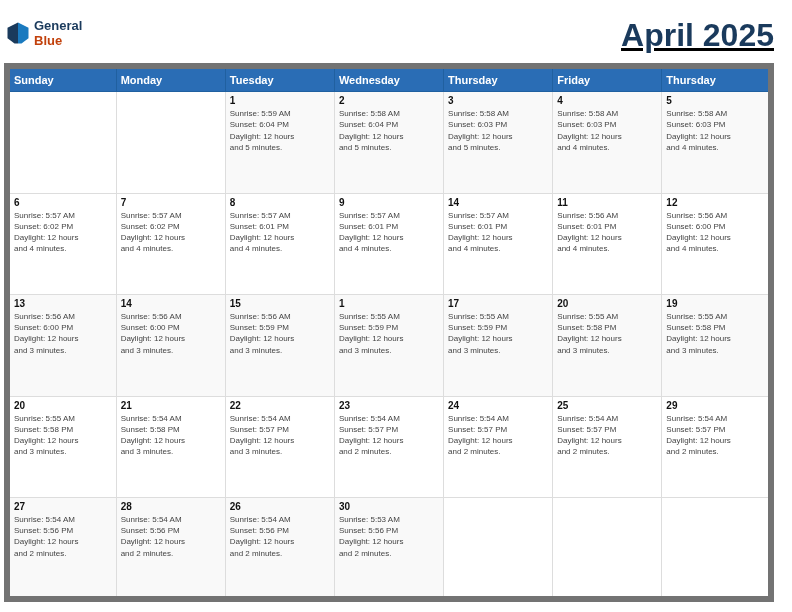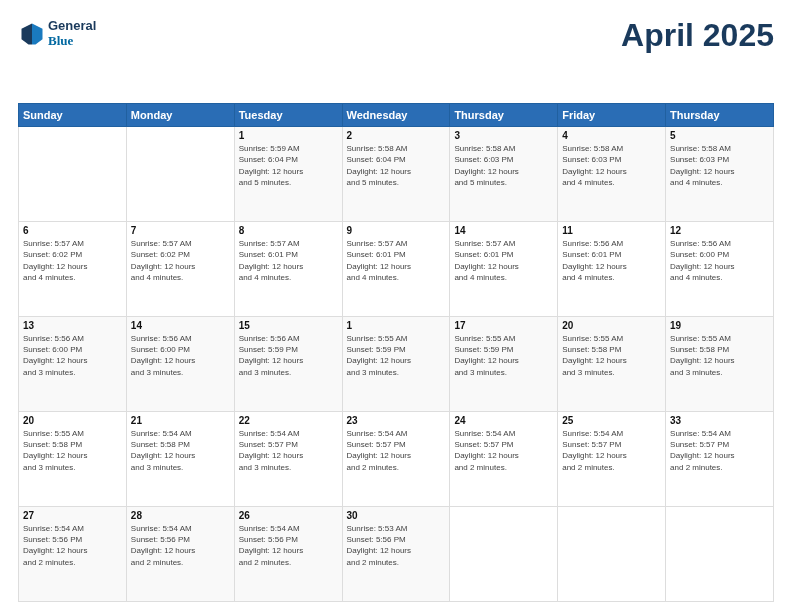--- a/index.html
+++ b/index.html
@@ -6,58 +6,58 @@
     body {
       font-family: Arial, sans-serif;
       background: #fff;
       width: 792px;
       height: 612px;
       overflow: hidden;
     }
     .page {
       width: 792px;
       height: 612px;
-      padding: 18px 18px 10px 18px;
+      padding: 18px 18px 10px 4px;
       display: flex;
       flex-direction: column;
     }
     .header {
       display: flex;
       justify-content: space-between;
       align-items: flex-start;
       margin-bottom: 10px;
     }
     .logo {
       display: flex;
       align-items: center;
       gap: 2px;
     }
     .logo-icon {
       width: 28px;
       height: 28px;
     }
     .title-block {
+      text-decoration: underline;
     }
     .title-month {
       font-size: 32px;
       font-weight: bold;
       color: #1a3a5c;
       line-height: 1.1;
     }
     .title-location {
       font-size: 14px;
       color: #333;
     }
     .calendar {
       flex: 1;
-      border: 1px solid #737373;
+      border: 6px solid #737373;
       border-collapse: collapse;
       width: 100%;
       table-layout: fixed;
-      margin-top: 40px;
     }
     .calendar th {
       background-color: #2a6db5;
       color: #fff;
       font-size: 11px;
       font-weight: bold;
       padding: 5px 4px;
       text-align: left;
       border: 1px solid #2060a0;
     }
@@ -96,21 +96,21 @@
 <div class="page">
   <div class="header">
     <div class="logo">
       <svg class="logo-icon" viewBox="0 0 32 32">
         <rect x="0" y="0" width="32" height="32" fill="none"></rect>
         <path d="M16 4 L28 10 L28 22 L20 28 L16 28 L16 4 Z" fill="#1a7abf"></path>
         <path d="M16 4 L4 10 L4 22 L12 28 L16 28 L16 4 Z" fill="#1a3a5c"></path>
       </svg>
       <div>
         <div style="font-size:13px;font-weight:bold;color:#1a3a5c;">General</div>
-        <div style="font-size:13px;font-weight:bold;color:#0369a1;font-family:Liberation Serif, serif;">Blue</div>
+        <div style="font-size:13px;font-weight:bold;color:#c2410c;">Blue</div>
       </div>
     </div>
     <div class="title-block">
       <div class="title-month">April 2025</div>
     </div>
   </div>
 
   <table class="calendar">
     <thead>
       <tr>
@@ -302,21 +302,21 @@
 and 2 minutes.</div>
           </td>
           <td>
             <span class="day-num">25</span>
             <div class="day-info" style="white-space: pre-line;">Sunrise: 5:54 AM
 Sunset: 5:57 PM
 Daylight: 12 hours
 and 2 minutes.</div>
           </td>
           <td>
-            <span class="day-num">33</span>
+            <span class="day-num">29</span>
             <div class="day-info" style="white-space: pre-line;">Sunrise: 5:54 AM
 Sunset: 5:57 PM
 Daylight: 12 hours
 and 2 minutes.</div>
           </td>
         </tr>
         <tr>
           <td>
             <span class="day-num">27</span>
             <div class="day-info" style="white-space: pre-line;">Sunrise: 5:54 AM

